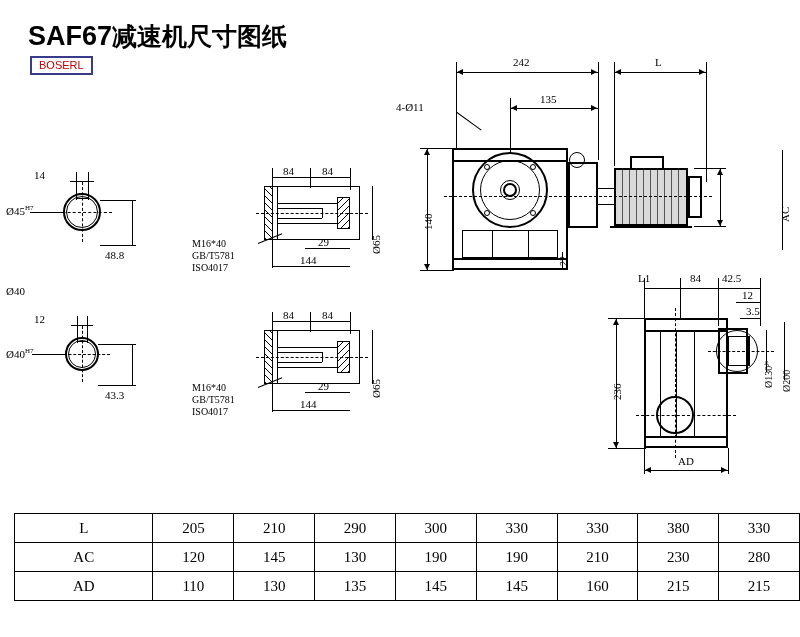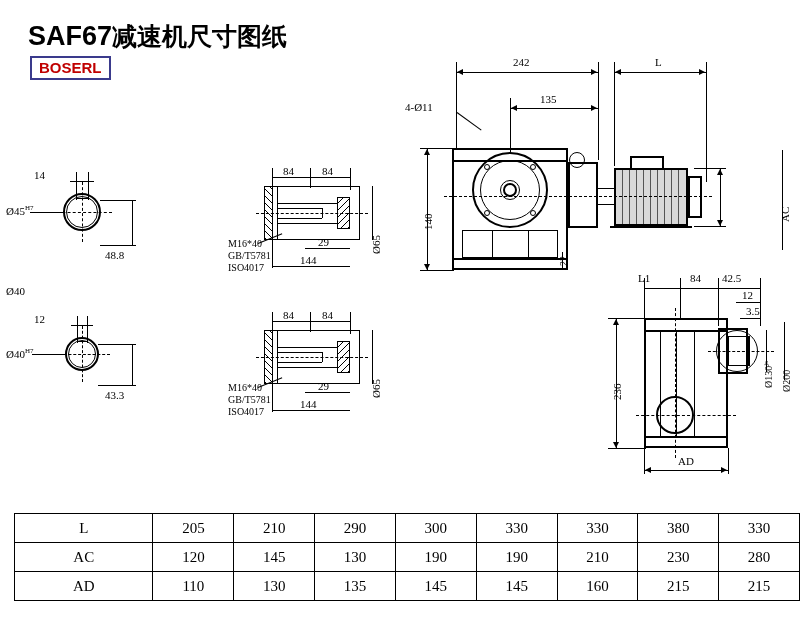--- a/index.html
+++ b/index.html
@@ -14,37 +14,37 @@
   .title{
     position:absolute;left:28px;top:20px;
     font-family:"Liberation Sans", sans-serif;
     font-weight:bold;font-size:27px;letter-spacing:0px;white-space:nowrap;
   }
   .title .cn{font-family:"DejaVu Sans", sans-serif;font-weight:bold;font-size:25px;}
   .logo{
     position:absolute;left:30px;top:56px;
     border:2px solid #3a3a8c;padding:1px 7px 2px 7px;
     font-family:"Liberation Sans", sans-serif;
-    font-weight:bold;font-size:15px;color:#c00000;
+    font-weight:normal;font-size:11px;color:#c00000;
     background:#fff;
   }
 
   
   .ln{position:absolute;background:#000;}
   .h1{height:1px;}
   .v1{width:1px;}
   .h2{height:2px;}
   .dash-h{position:absolute;height:0;border-top:1px dashed #000;}
   .dash-v{position:absolute;width:0;border-left:1px dashed #000;}
   .box{position:absolute;border:1px solid #000;box-sizing:border-box;}
   .box2{position:absolute;border:2px solid #000;box-sizing:border-box;}
   .circ{position:absolute;border:1px solid #000;border-radius:50%;box-sizing:border-box;}
   .circ2{position:absolute;border:2px solid #000;border-radius:50%;box-sizing:border-box;}
   .lbl{position:absolute;font-size:11px;white-space:nowrap;font-family:"Liberation Serif",serif;}
-  .lbl.s{font-size:10px;margin-left:36px;}
+  .lbl.s{font-size:10px;}
   .vlbl{position:absolute;font-size:11px;white-space:nowrap;
         transform-origin:0 0;transform:rotate(-90deg);font-family:"Liberation Serif",serif;}
   .vlbl.s{font-size:10px;}
   .hatch{position:absolute;
     background-image:repeating-linear-gradient(45deg,#000 0 1px,transparent 1px 5px);}
   .hatchr{position:absolute;
     background-image:repeating-linear-gradient(-45deg,#000 0 1px,transparent 1px 5px);}
   .gray{position:absolute;background:#d9d9d9;}
   .sup{font-size:7px;vertical-align:super;}
 
@@ -279,21 +279,21 @@
     <div class="ar-l" style="left:615px;top:69px;"></div>
     <div class="ar-r" style="left:699px;top:69px;"></div>
     <div class="lbl" style="left:655px;top:56px;">L</div>
 
     <div class="ln v1" style="left:510px;top:98px;height:56px;"></div>
     <div class="ln h1" style="left:510px;top:108px;width:88px;"></div>
     <div class="ar-l" style="left:511px;top:105px;"></div>
     <div class="ar-r" style="left:591px;top:105px;"></div>
     <div class="lbl" style="left:540px;top:93px;">135</div>
 
-    <div class="lbl" style="left:405px;top:101px;">4-Ø11</div>
+    <div class="lbl" style="left:396px;top:101px;">4-Ø11</div>
     <div class="ln h1" style="left:457px;top:112px;width:30px;transform:rotate(36deg);transform-origin:left center;"></div>
 
     <div class="ln h1" style="left:420px;top:148px;width:34px;"></div>
     <div class="ln h1" style="left:420px;top:270px;width:34px;"></div>
     <div class="ln v1" style="left:427px;top:148px;height:122px;"></div>
     <div class="ar-u" style="left:424px;top:149px;"></div>
     <div class="ar-d" style="left:424px;top:264px;"></div>
     <div class="vlbl" style="left:422px;top:230px;">140</div>
 
     <div class="ln v1" style="left:562px;top:252px;height:18px;"></div>

